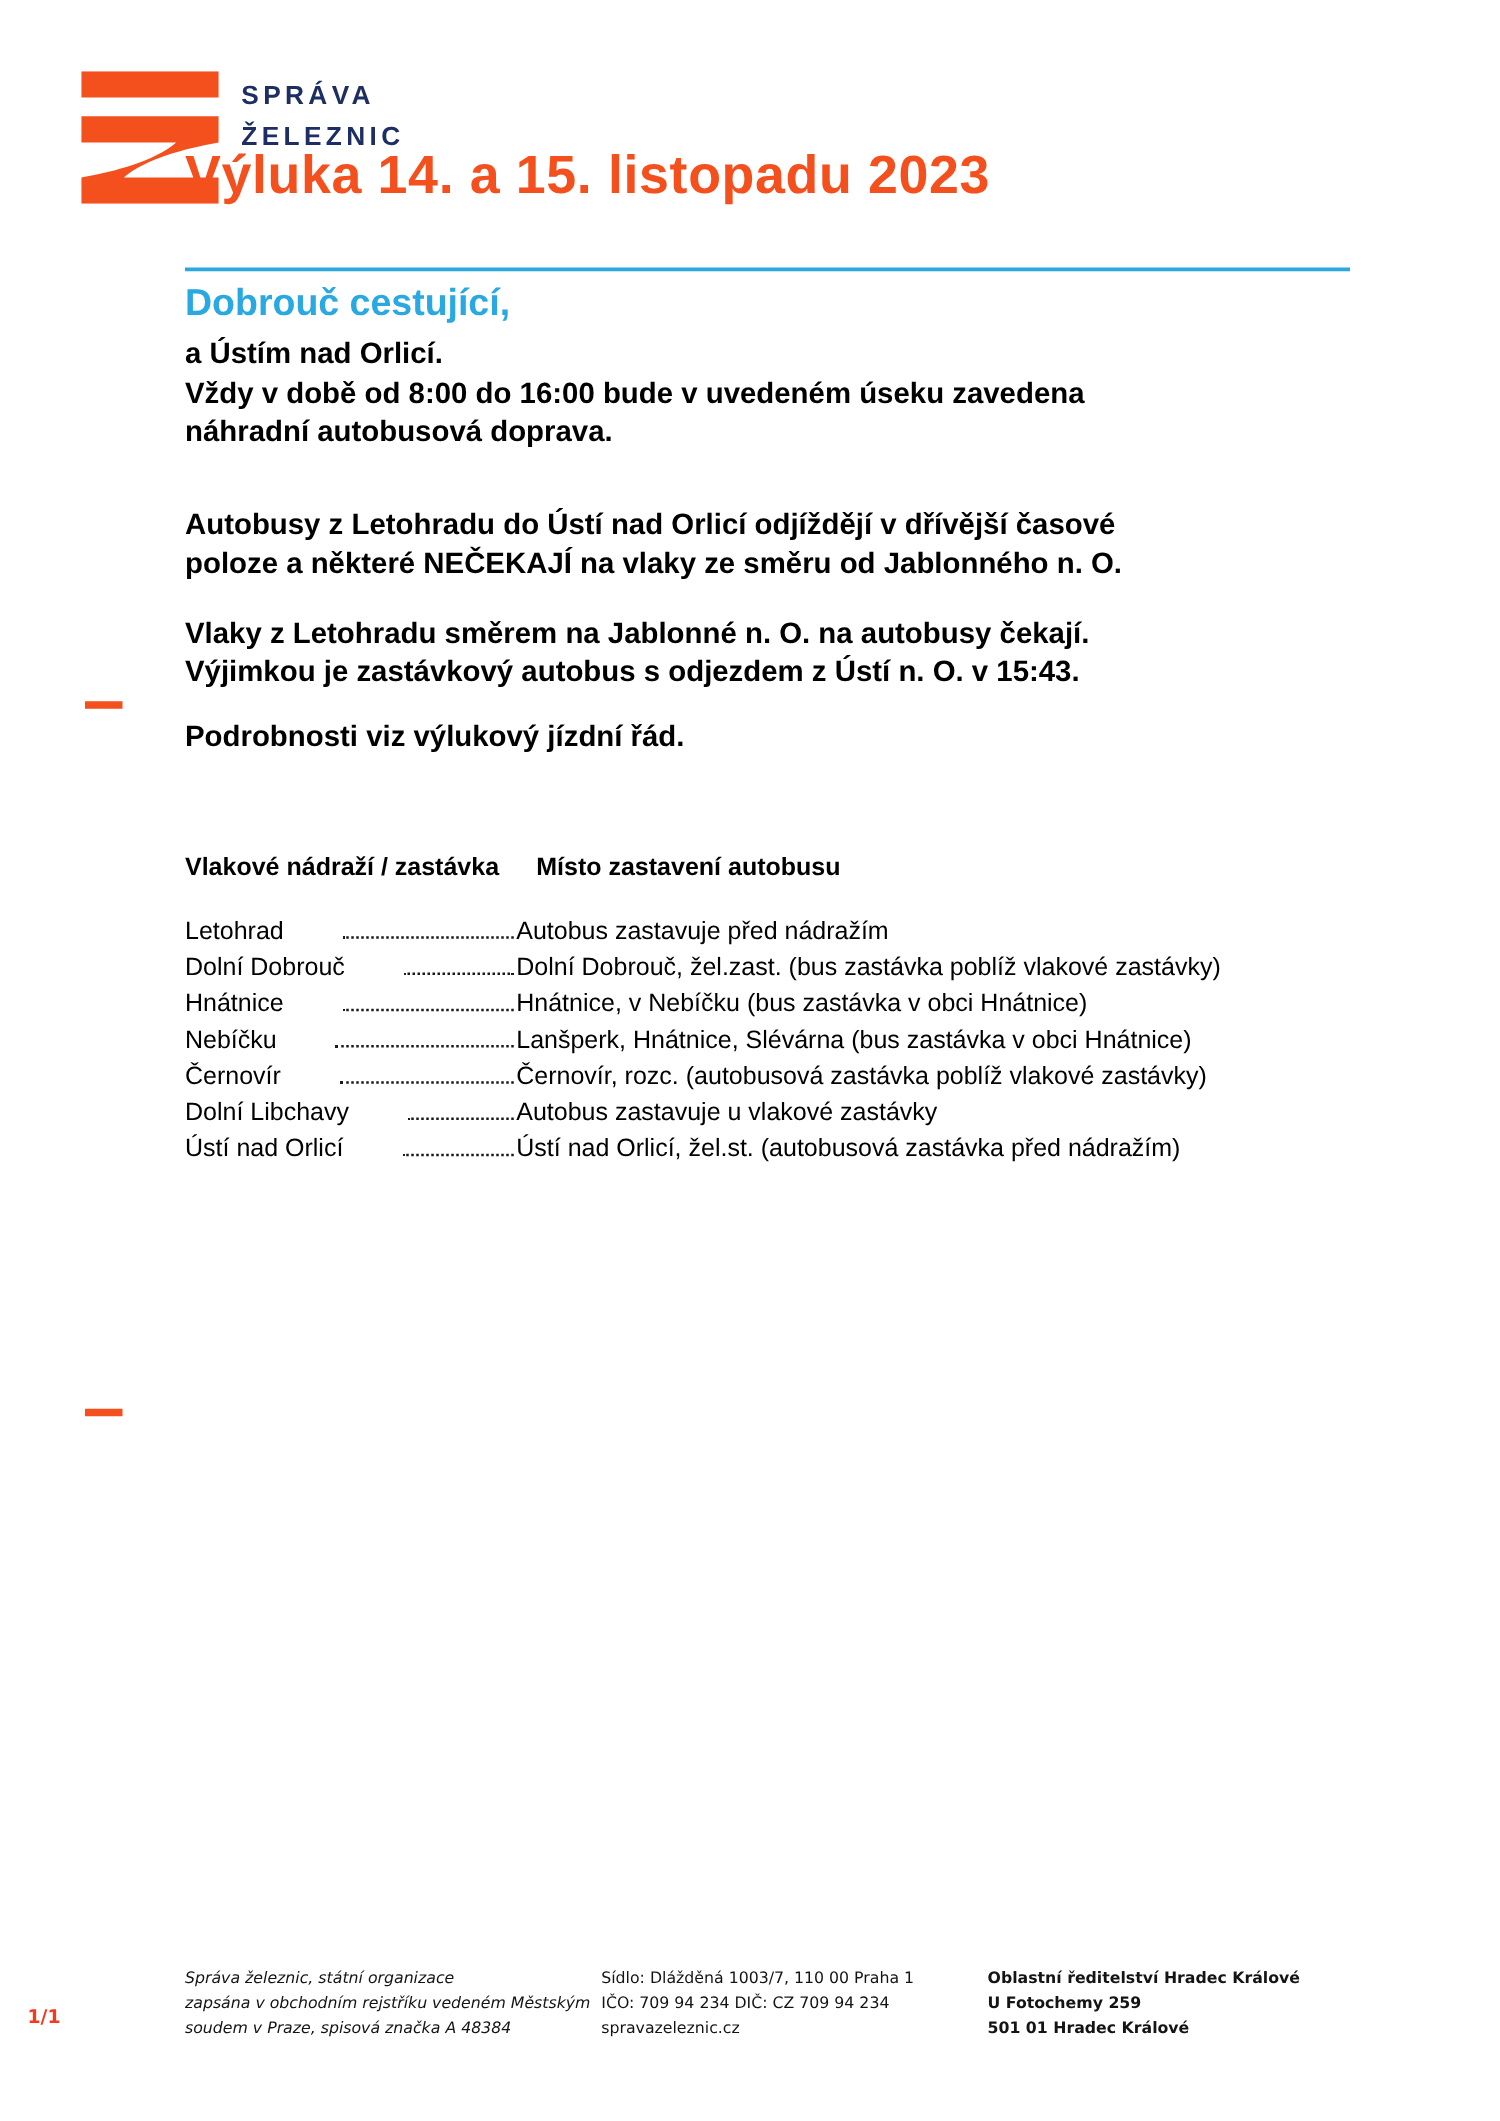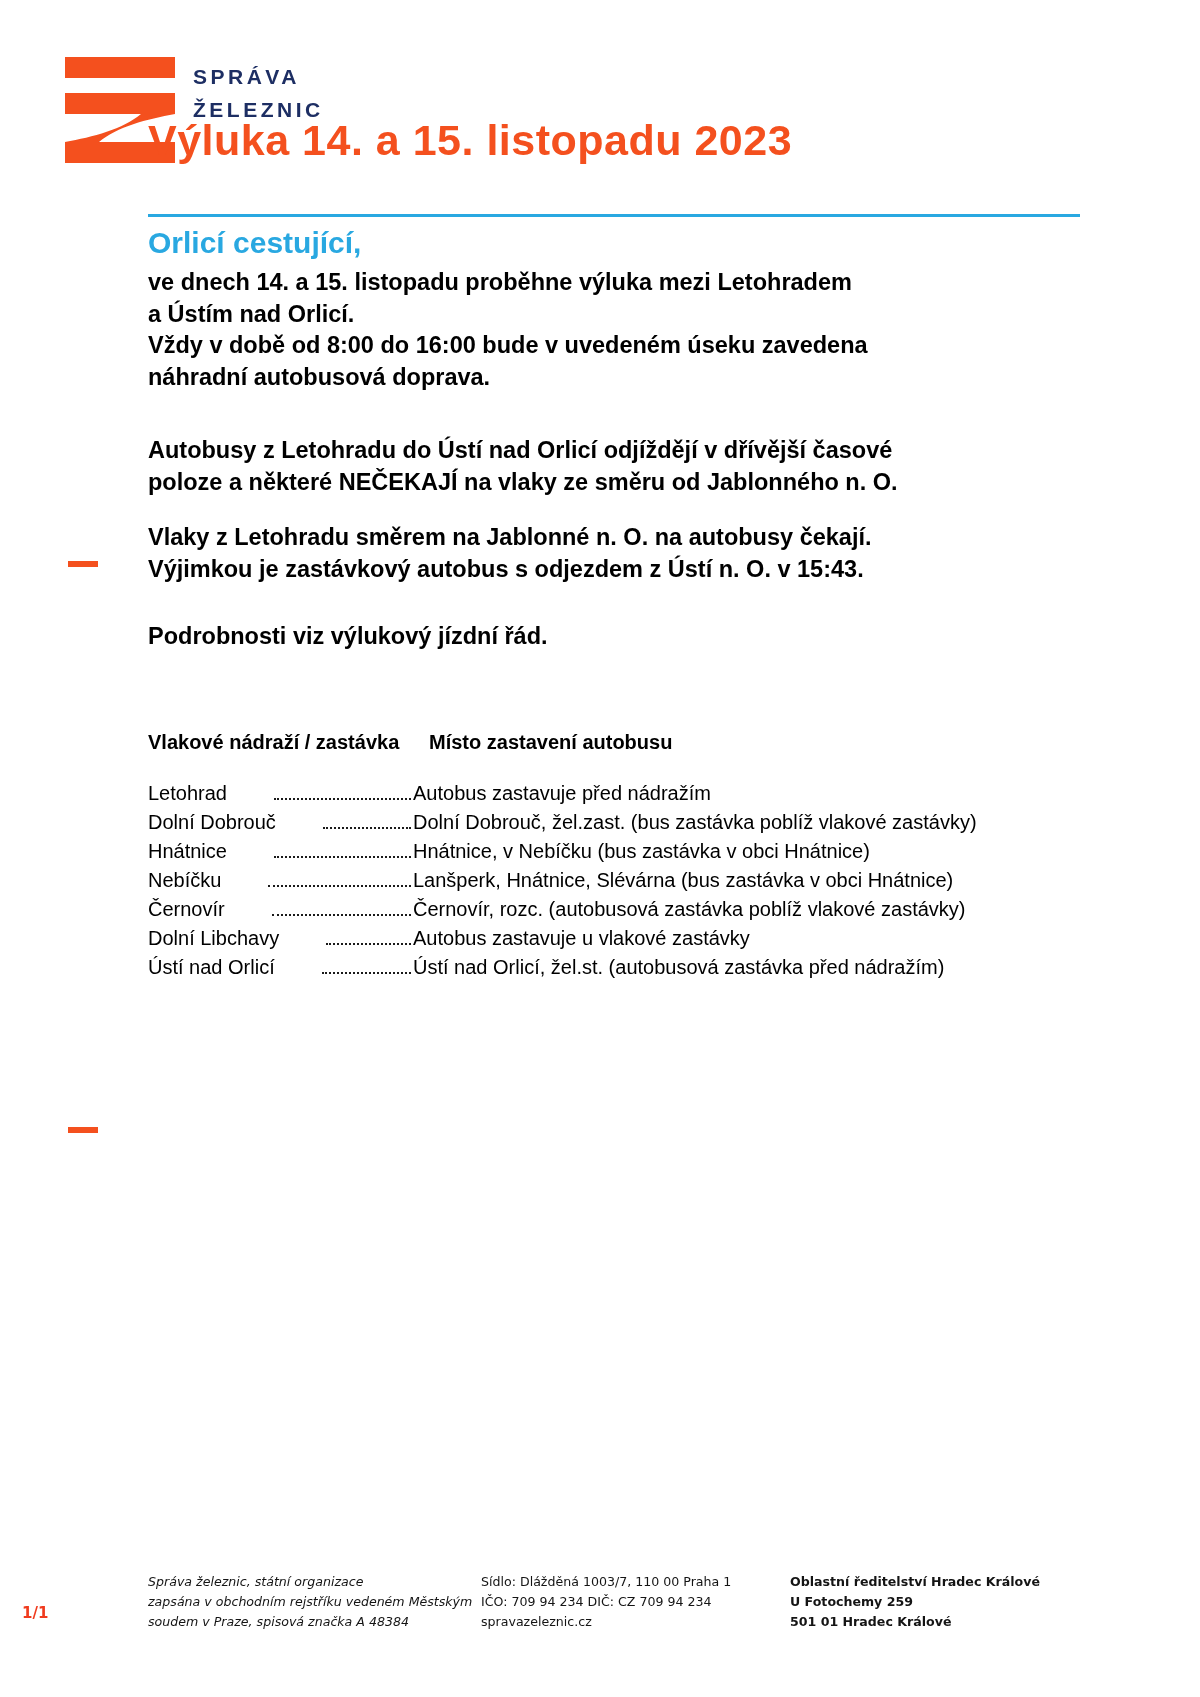--- a/index.html
+++ b/index.html
@@ -66,21 +66,21 @@
   }
   .para{
     font-size:23.5px;
     line-height:31.5px;
     font-weight:bold;
     color:var(--ink);
   }
   .para.p1{margin-top:4px;}
   .para.p2{margin-top:42px;}
   .para.p3{margin-top:24px;}
-  .para.p4{margin-top:36px;}
+  .para.p4{margin-top:20px;}
 
   
   .stations{
     margin-top:76px;
     font-size:20px;
     color:var(--ink);
   }
   .stations-header{
     display:flex;
     font-weight:bold;
@@ -162,24 +162,23 @@
     <div>SPRÁVA</div>
     <div>ŽELEZNIC</div>
   </div>
 
   <div class="content">
 
     <h1 class="doc-title">Výluka 14. a 15. listopadu 2023</h1>
 
     <div class="rule"></div>
 
-    <h2 class="salutation">Orlicí cestující,</h2>
+    <h2 class="salutation">Dobrouč cestující,</h2>
 
     <div class="para p1">
-      <div>ve dnech 14. a 15. listopadu proběhne výluka mezi Letohradem</div>
       <div>a Ústím nad Orlicí.</div>
       <div>Vždy v době od 8:00 do 16:00 bude v uvedeném úseku zavedena</div>
       <div>náhradní autobusová doprava.</div>
     </div>
 
     <div class="para p2">
       <div>Autobusy z Letohradu do Ústí nad Orlicí odjíždějí v dřívější časové</div>
       <div>poloze a některé NEČEKAJÍ na vlaky ze směru od Jablonného n. O.</div>
     </div>
 

